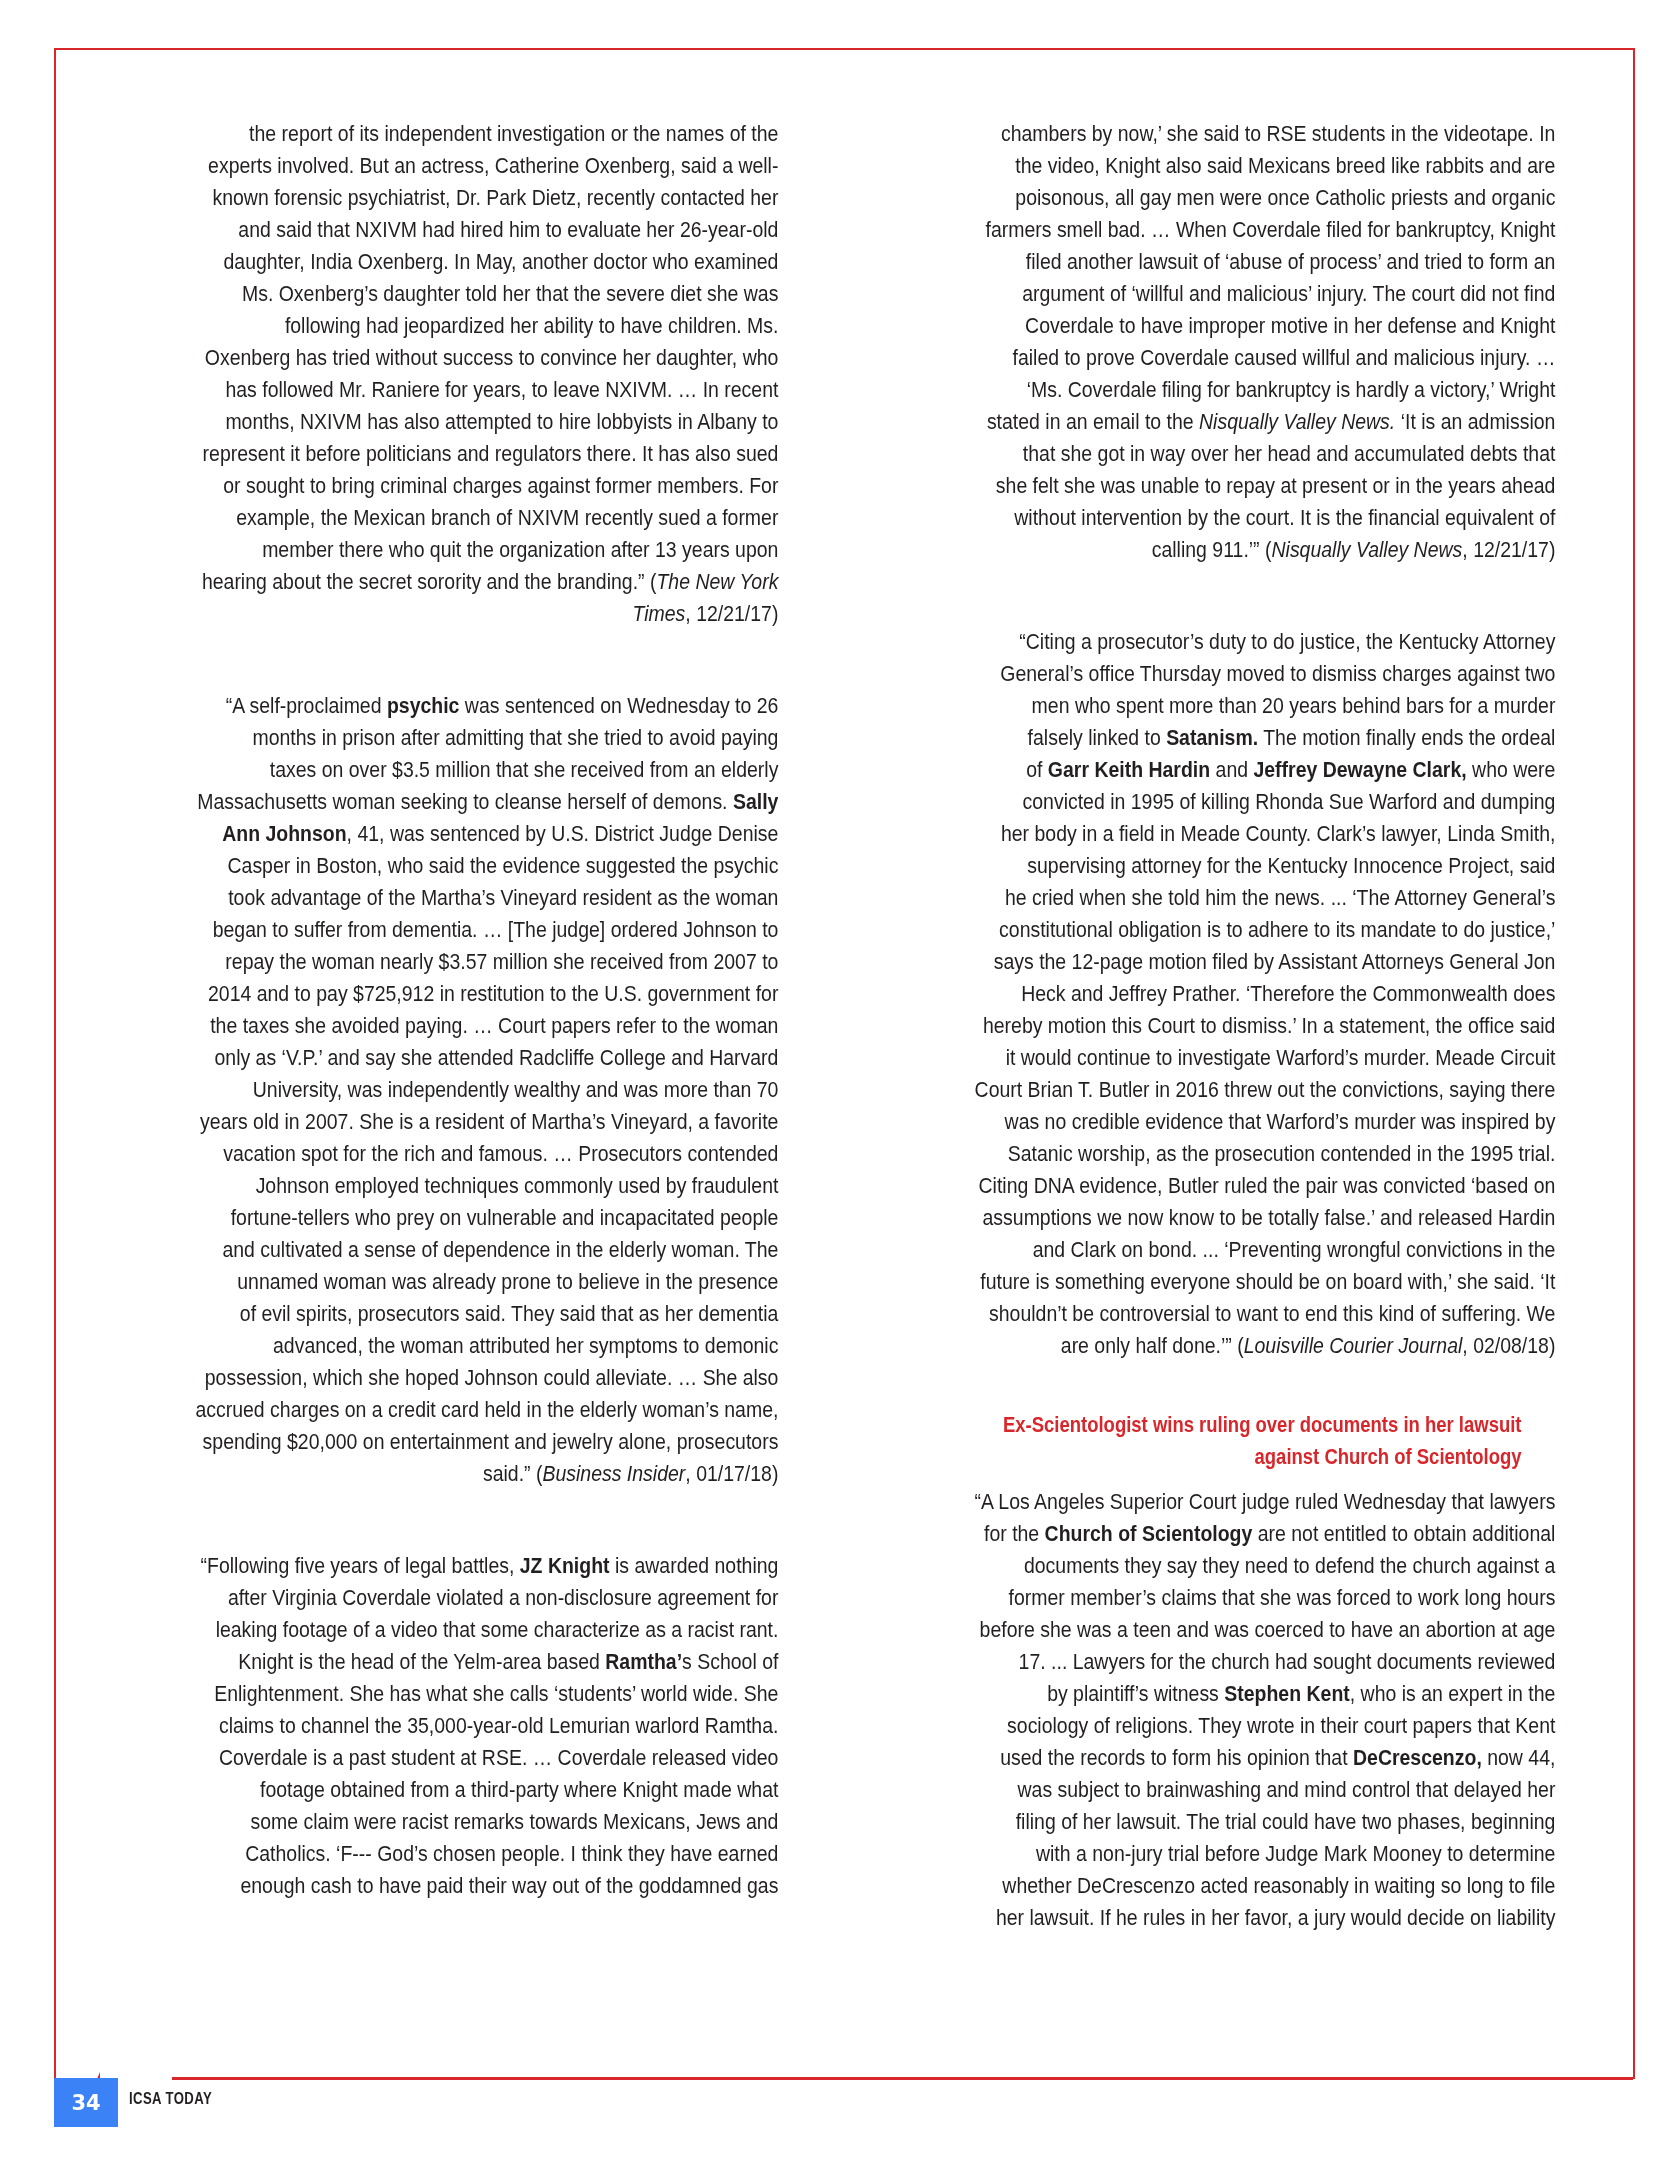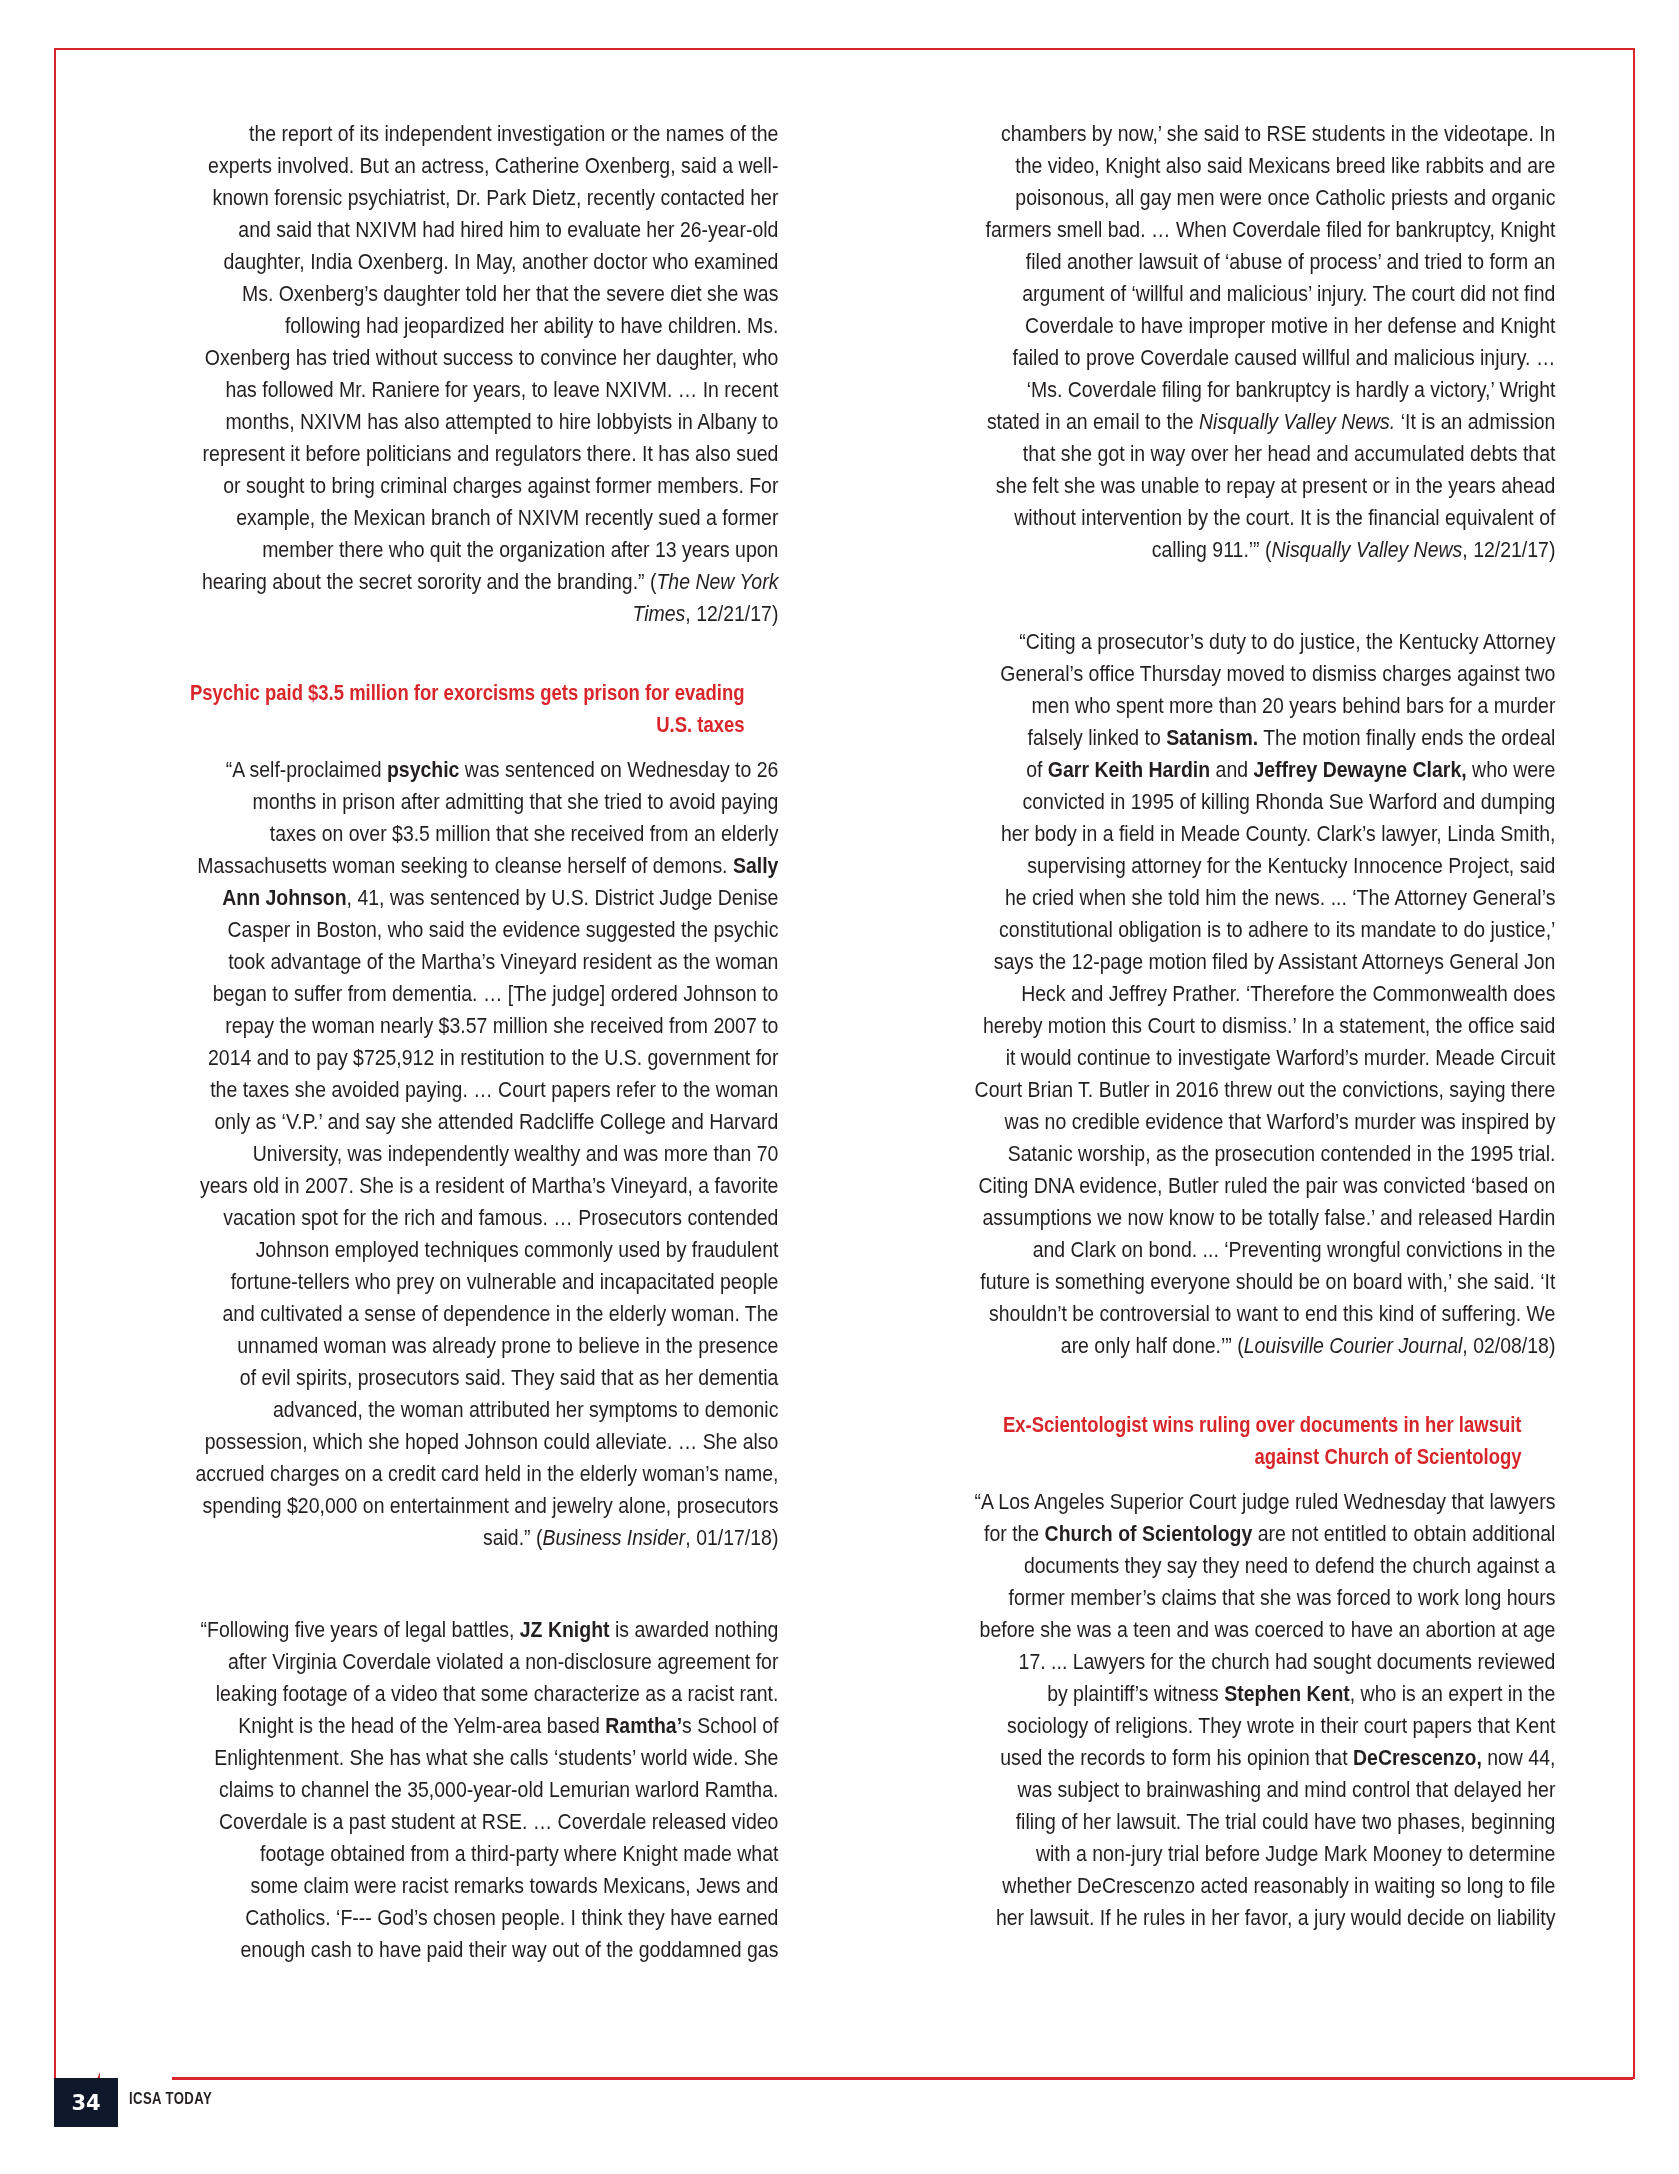--- a/index.html
+++ b/index.html
@@ -7,21 +7,21 @@
   .frame {
     position:absolute; left:54px; top:48px; width:1577px; height:2029px;
     border:2.8px solid #d9262b; border-bottom:none; box-sizing:content-box;
   }
   .bottom-rule {
     position:absolute; left:172px; top:2077px; width:1461px; height:2.8px; background:#d9262b;
   }
   .tick { position:absolute; left:97px; top:2072px; width:0; height:0;
     border-left:3.8px solid transparent; border-right:0 solid transparent; border-bottom:7.5px solid #d9262b; }
   .page-num-box {
-    position:absolute; left:54px; top:2078px; width:64px; height:49px; background:#0f172a;
+    position:absolute; left:54px; top:2078px; width:64px; height:49px; background:#3b82f6;
     color:#fff; font-family:"DejaVu Sans", sans-serif; font-weight:bold; font-size:21px;
     display:flex; align-items:center; justify-content:center;
   }
   .mag-title {
     position:absolute; left:129px; top:2090px; font-family:"Liberation Sans", sans-serif;
     font-weight:bold; font-size:16px; color:#231f20; letter-spacing:0.5px;
     transform:scaleX(0.82); transform-origin:left center;
   }
   .col { position:absolute; top:118px; width:753px; }
   .col.left { left:112px;text-align:right; }
@@ -60,24 +60,20 @@
       <div class="line"><span>has followed Mr. Raniere for years, to leave NXIVM. … In recent</span></div>
       <div class="line"><span>months, NXIVM has also attempted to hire lobbyists in Albany to</span></div>
       <div class="line"><span>represent it before politicians and regulators there. It has also sued</span></div>
       <div class="line"><span>or sought to bring criminal charges against former members. For</span></div>
       <div class="line"><span>example, the Mexican branch of NXIVM recently sued a former</span></div>
       <div class="line"><span>member there who quit the organization after 13 years upon</span></div>
       <div class="line"><span>hearing about the secret sorority and the branding.” (</span><i>The New York</i></div>
       <div class="line"><i>Times</i><span>, 12/21/17)</span></div>
     </div>
     <div class="spacer-lg"></div>
-    <div class="headline">
-      <div class="line"><span>Psychic paid $3.5 million for exorcisms gets prison for evading</span></div>
-      <div class="line"><span>U.S. taxes</span></div>
-    </div>
     <div class="spacer-sm"></div>
     <div class="para">
       <div class="line"><span>“A self-proclaimed </span><b>psychic</b><span> was sentenced on Wednesday to 26</span></div>
       <div class="line"><span>months in prison after admitting that she tried to avoid paying</span></div>
       <div class="line"><span>taxes on over $3.5 million that she received from an elderly</span></div>
       <div class="line"><span>Massachusetts woman seeking to cleanse herself of demons. </span><b>Sally</b></div>
       <div class="line"><b>Ann Johnson</b><span>, 41, was sentenced by U.S. District Judge Denise</span></div>
       <div class="line"><span>Casper in Boston, who said the evidence suggested the psychic</span></div>
       <div class="line"><span>took advantage of the Martha’s Vineyard resident as the woman</span></div>
       <div class="line"><span>began to suffer from dementia. … [The judge] ordered Johnson to</span></div>

